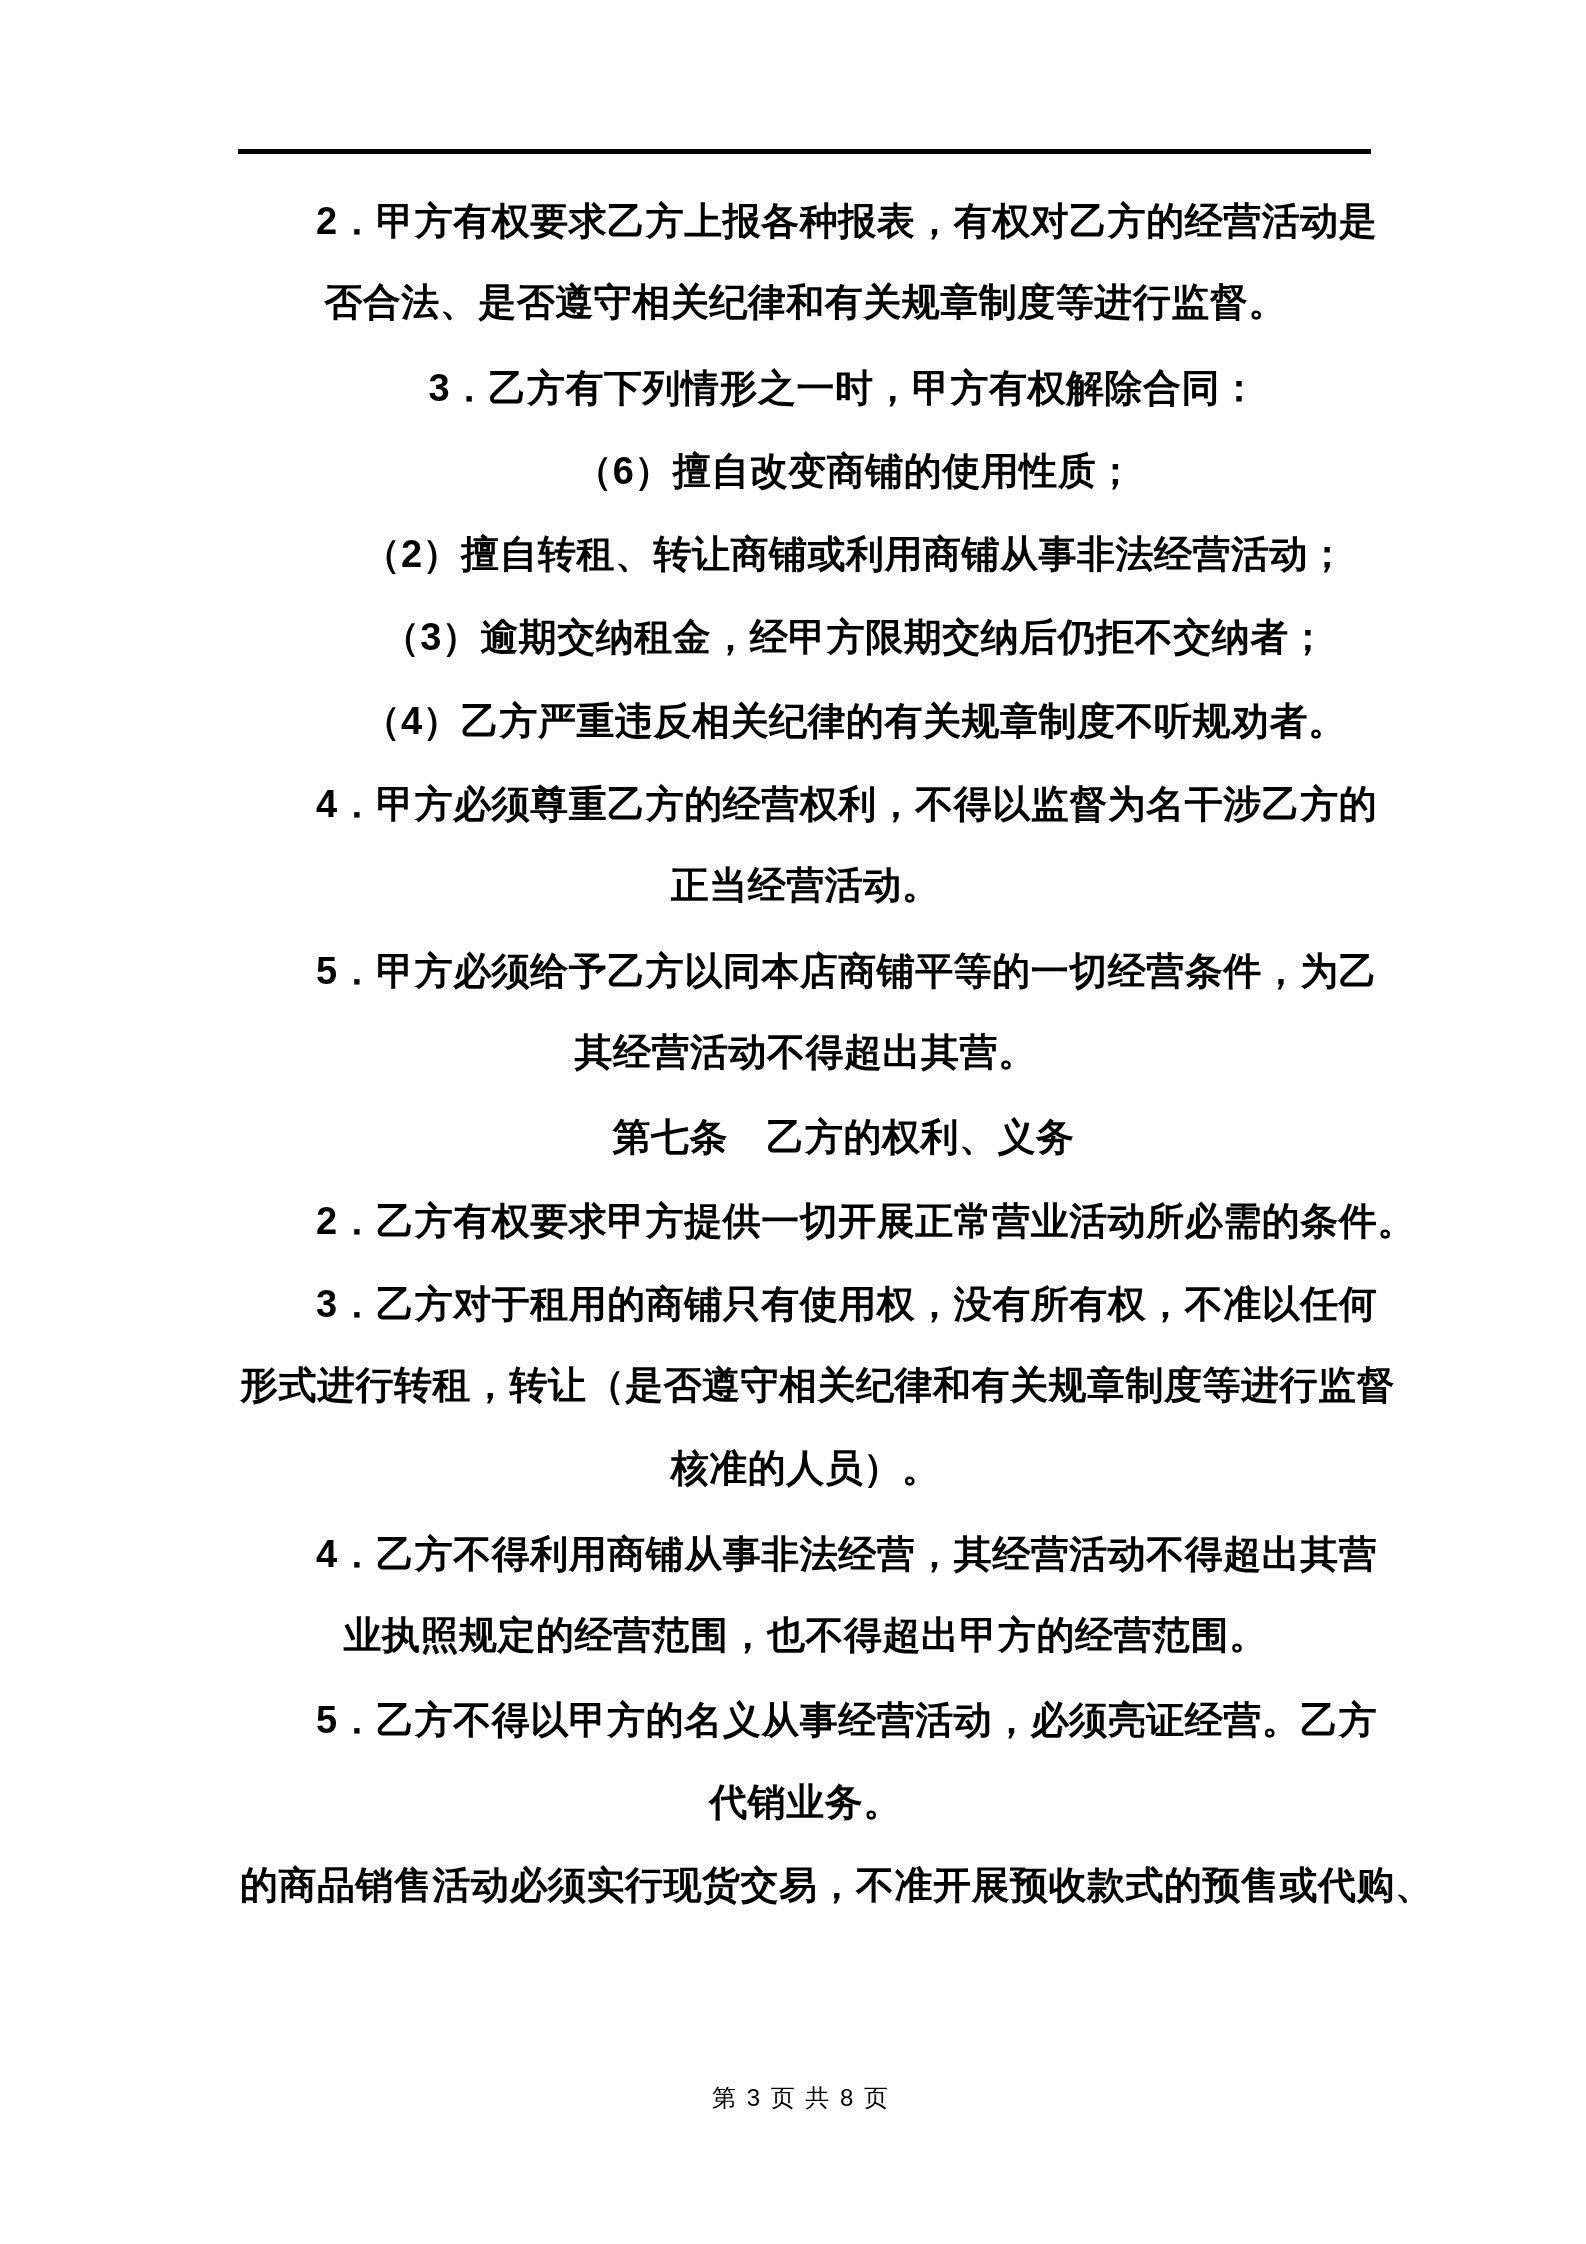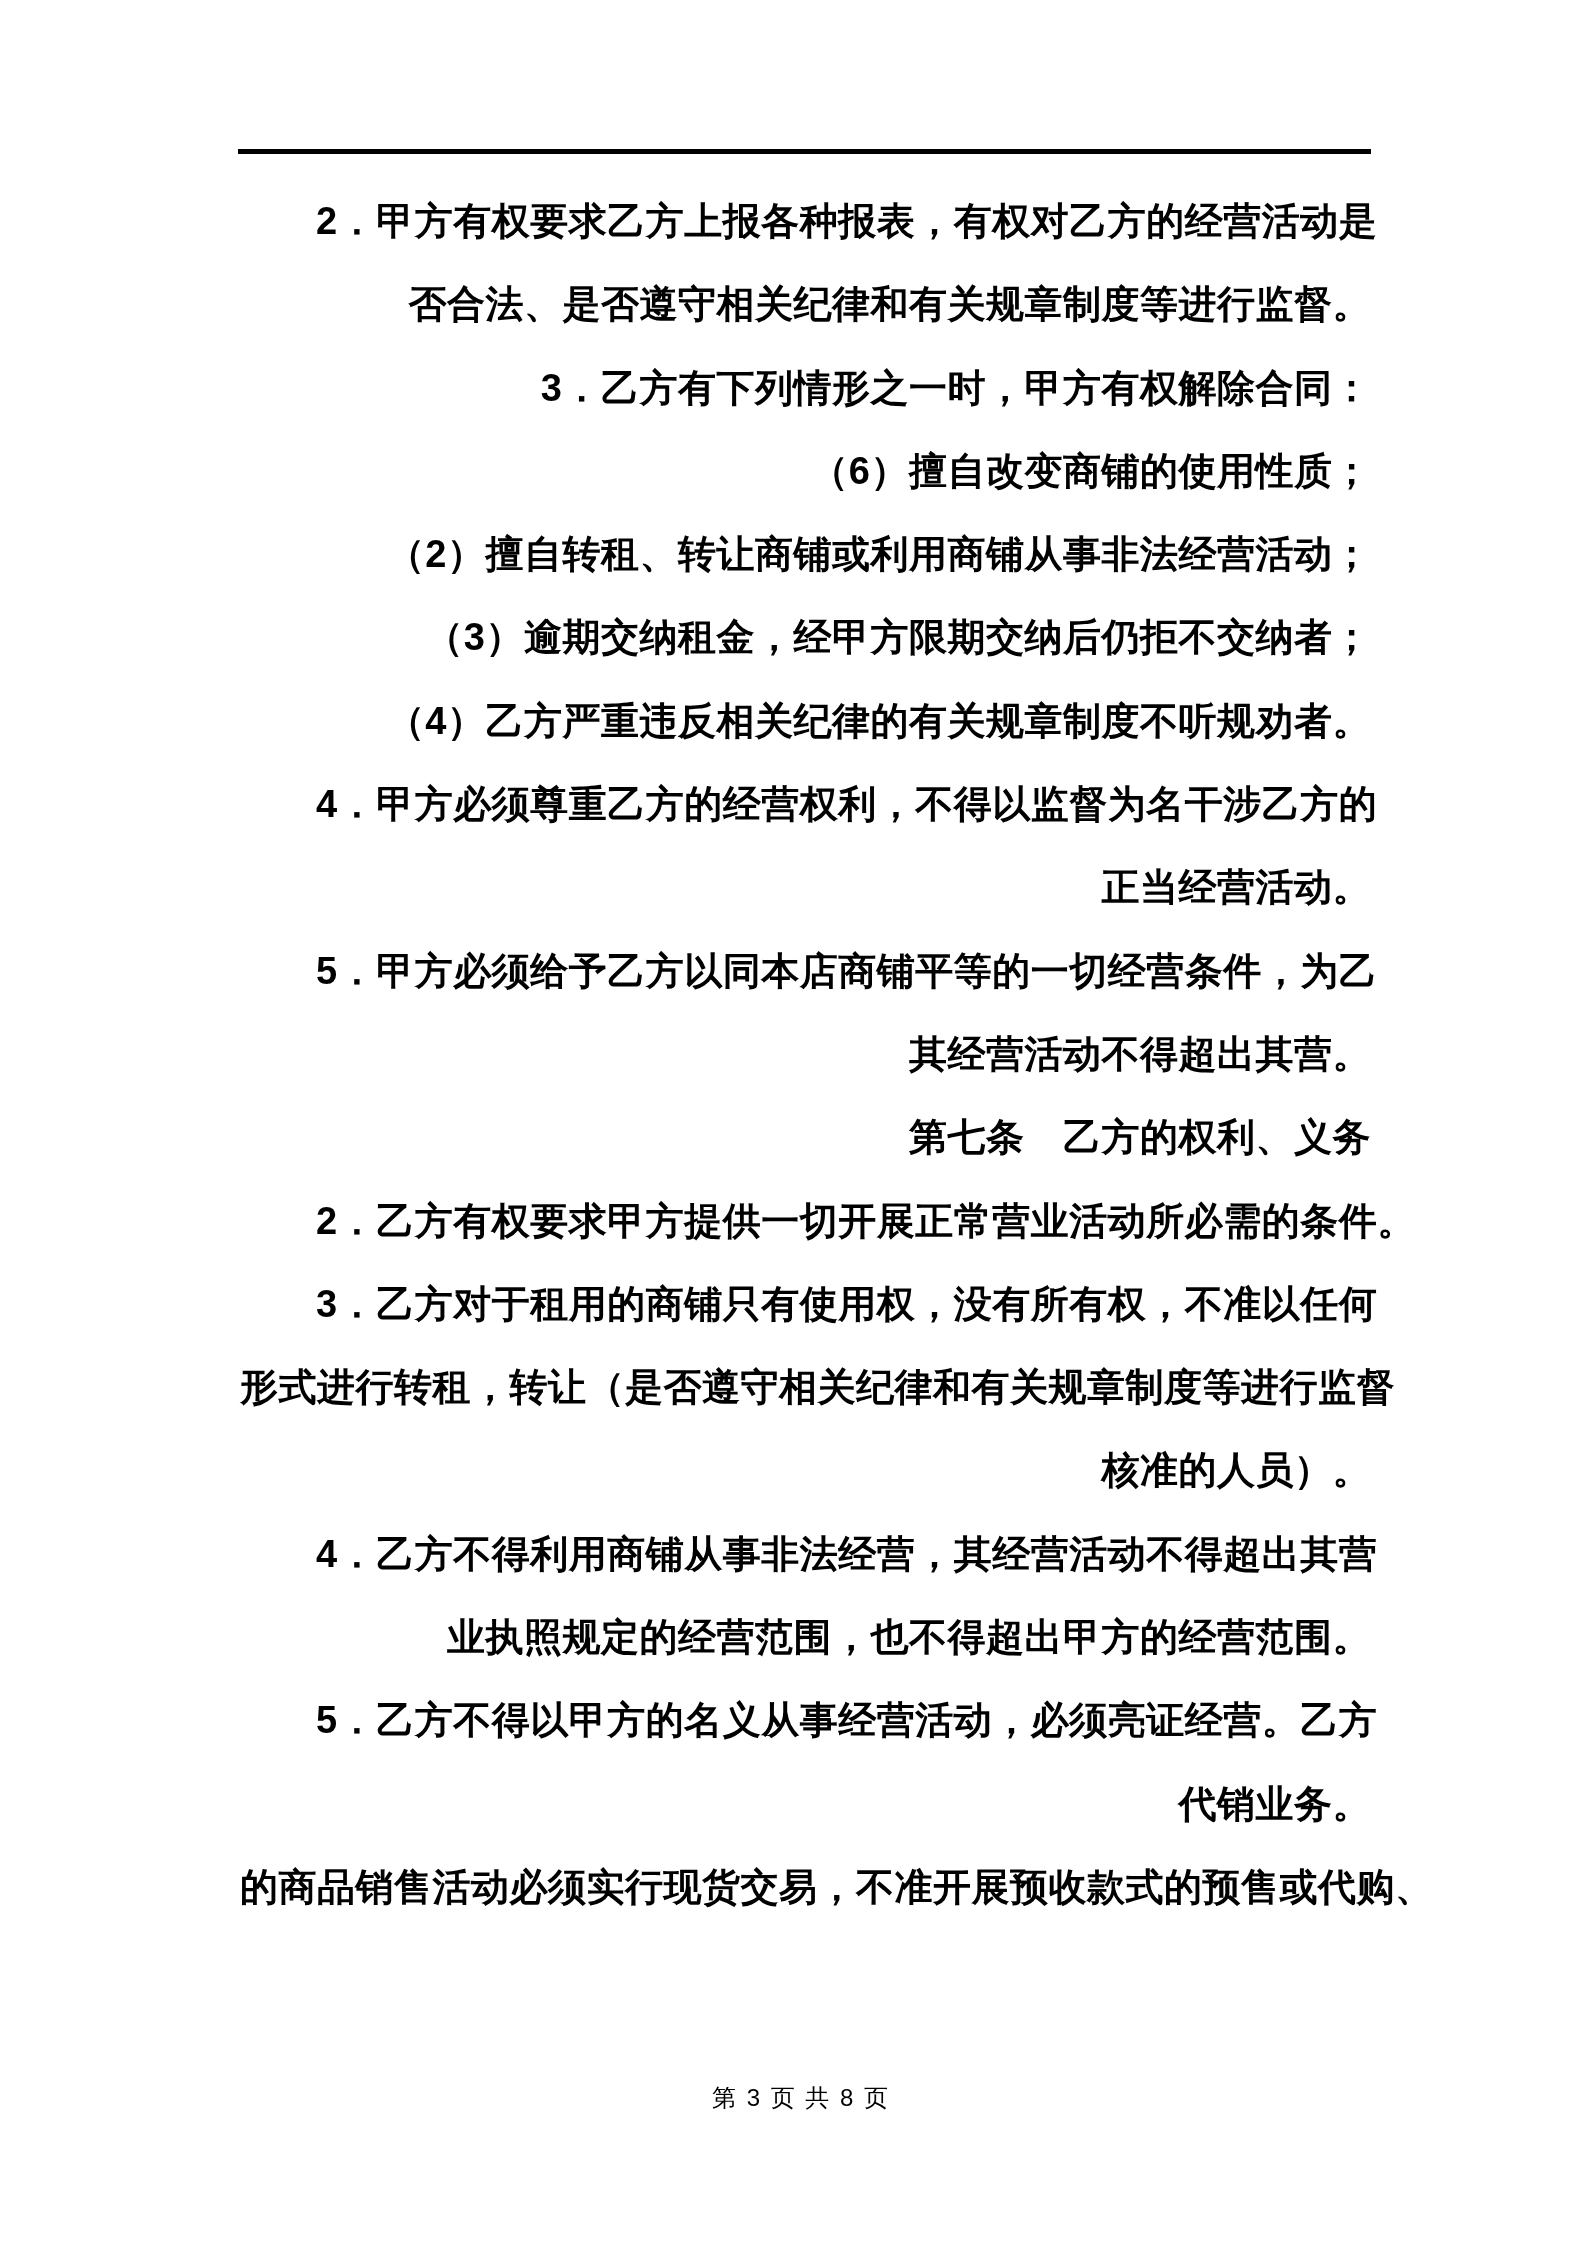--- a/index.html
+++ b/index.html
@@ -26,28 +26,28 @@
   }
   .content {
     position: absolute;
     left: 240px;
     top: 180px;
     width: 1131px;
     font-size: 38px;
     font-weight: 700;
     line-height: 83.3px;
     letter-spacing: 0.5px;
-    text-align: right;
+    text-align: center;
   }
   .line {
     white-space: nowrap;
   }
   .line.first { padding-left: 76px; }
   .line.item  { padding-left: 98px; }
-  .line.cont  { padding-left: 0; }
+  .line.cont  { padding-left: 0; font-family: Liberation Mono, monospace; }
   .footer {
     position: absolute;
     left: 8px;
     top: 2082px;
     width: 100%;
     text-align: center;
     font-size: 24px;
     font-weight: 400;
     letter-spacing: 2px;
   }

